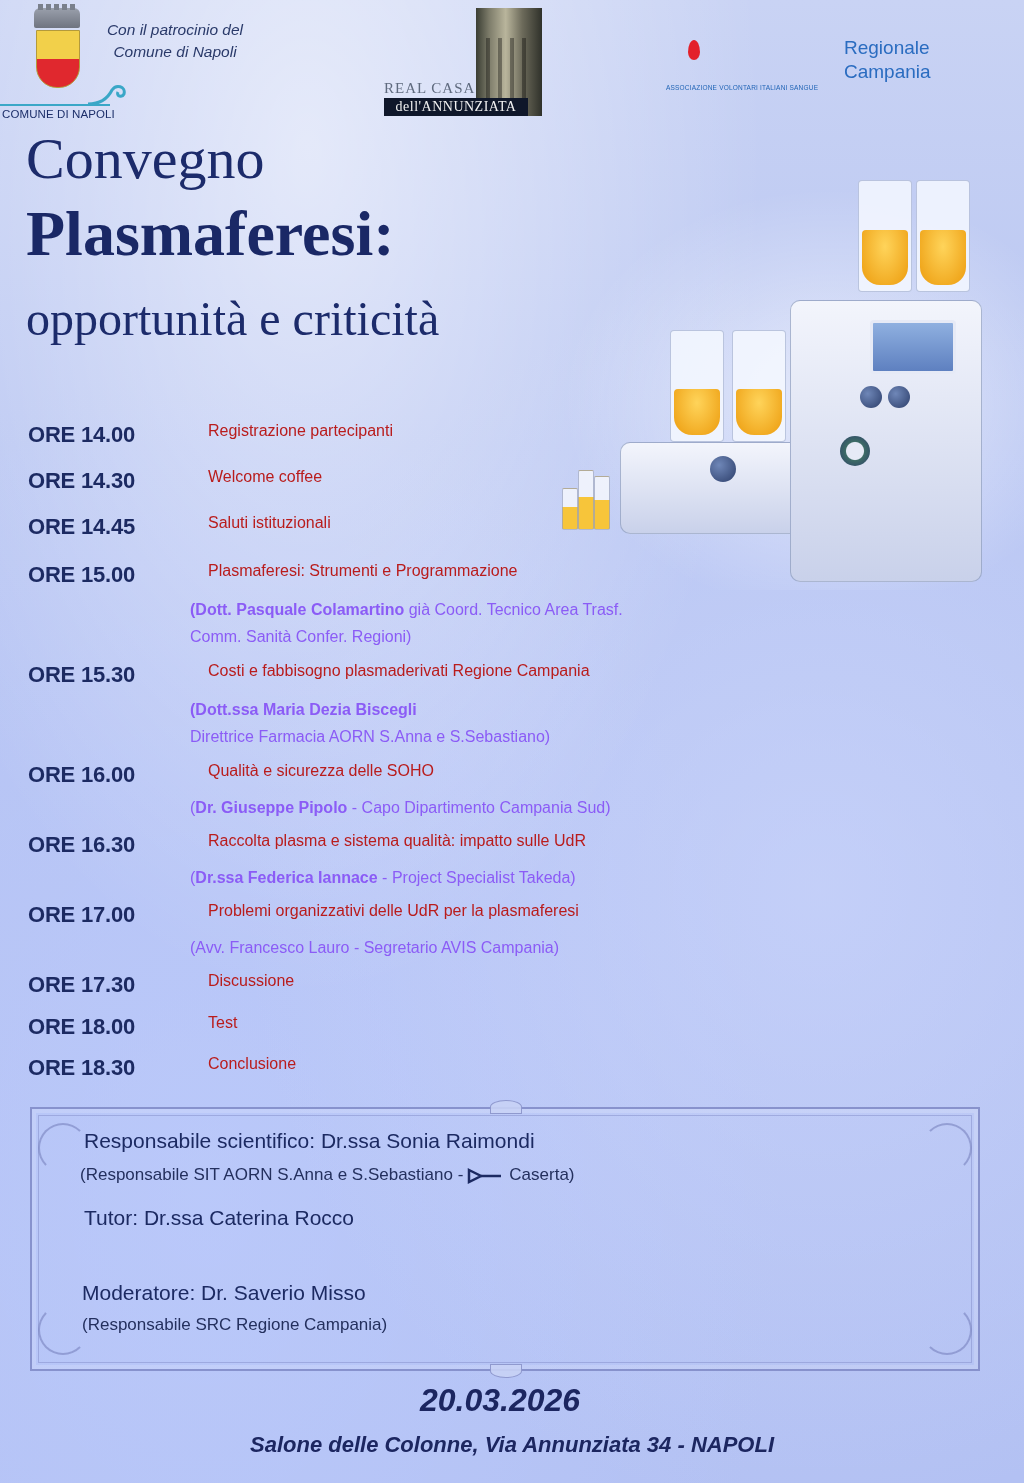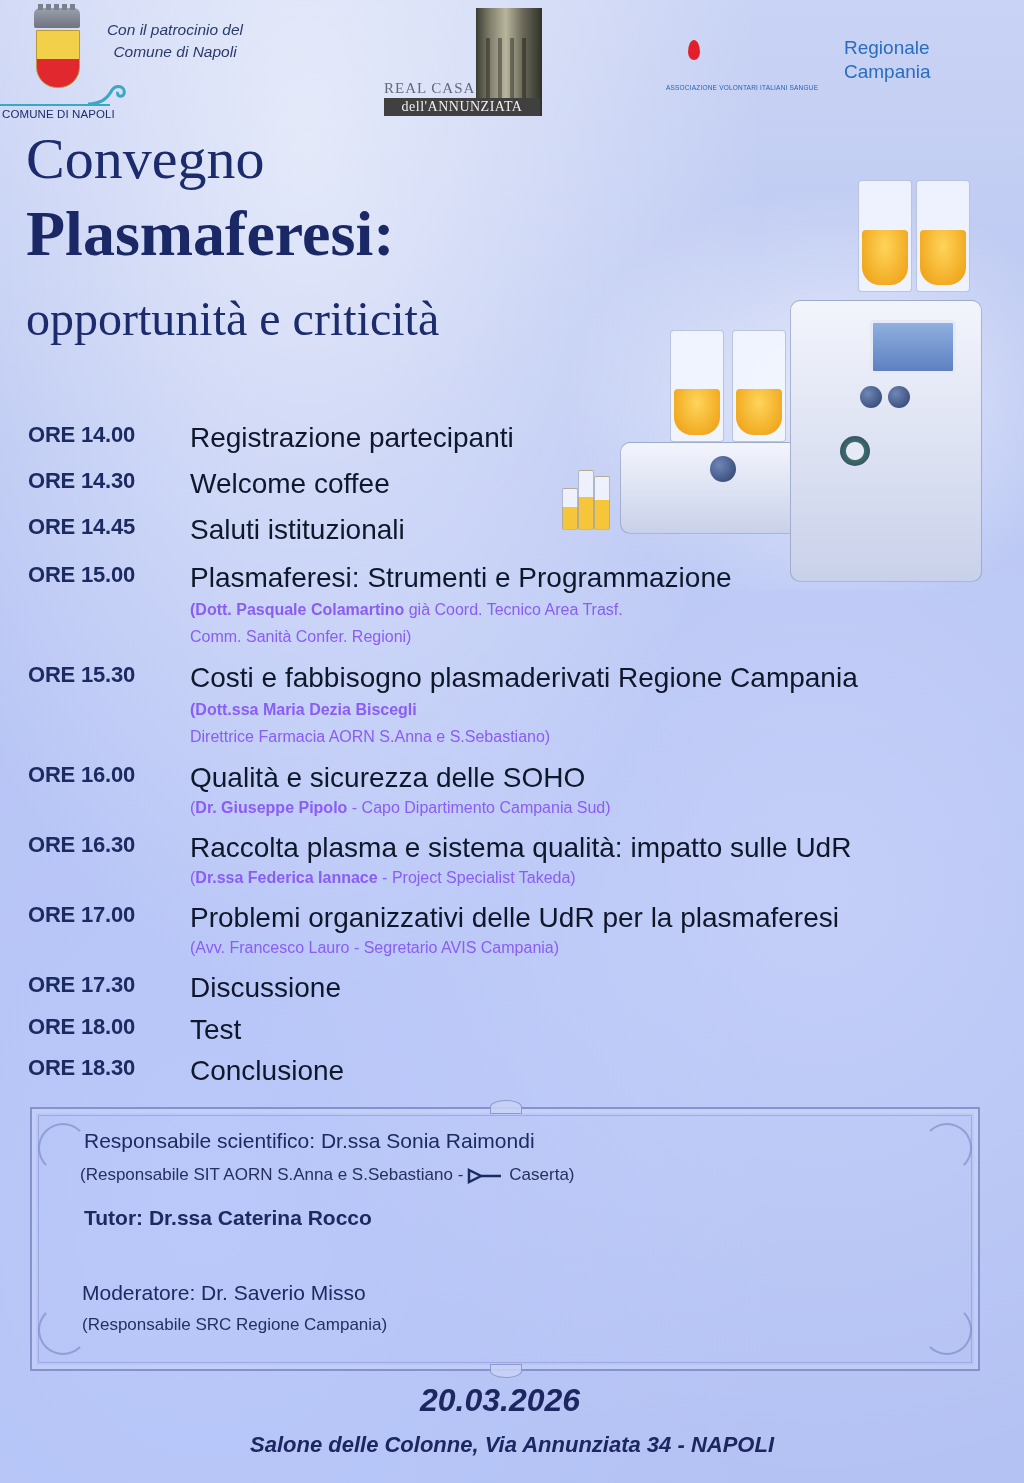--- a/index.html
+++ b/index.html
@@ -29,21 +29,21 @@
   .comune-label { left:2px; top:108px; font-size:11.5px; color:#1d2f6a; letter-spacing:0.1px; }
   .comune-line { left:0; top:104px; width:110px; height:2px; background:#3aa7c7; }
 
   .realcasa { left:384px; top:8px; width:158px; height:110px; }
   .realcasa .building { position:absolute; left:92px; top:0; width:66px; height:108px;
     background:linear-gradient(90deg,#3a3d33 0%,#7d7c6a 20%,#b9b59c 45%,#6d6b5b 70%,#2f312a 100%); }
   .realcasa .building:before { content:""; position:absolute; left:10px; top:30px; width:46px; height:70px;
     background:repeating-linear-gradient(90deg,rgba(0,0,0,0.35) 0 4px,transparent 4px 12px); }
   .realcasa .t1 { position:absolute; left:0; top:72px; font-family:"Liberation Serif", serif; font-size:15px;
     color:#5f6a7e; letter-spacing:1px; }
-  .realcasa .t2 { position:absolute; left:0; top:90px; width:156px; height:18px; background:#404040;
+  .realcasa .t2 { position:absolute; left:0; top:90px; width:144px; height:18px; background:#0f172a;
     font-family:"Liberation Serif", serif; font-size:14px; color:#f1f1f1; letter-spacing:0.5px; line-height:18px; text-align:center; }
 
   .avis { left:666px; top:30px; width:170px; height:66px; }
   .avis .logo { font-family:"Liberation Sans", sans-serif; font-weight:bold; font-style:italic; font-size:58px;
     color:#1f63b5; letter-spacing:-3px; line-height:54px; }
   .avis .drop { position:absolute; left:22px; top:10px; width:12px; height:20px; background:#e3202a;
     border-radius:50% 50% 50% 50% / 60% 60% 40% 40%; }
   .avis .sub { position:absolute; left:0; top:54px; font-size:6.5px; color:#1f63b5; letter-spacing:0.2px; white-space:nowrap; }
   .avis-region { left:844px; top:36px; font-size:19px; line-height:24px; color:#2a6cc0; }
 
@@ -63,21 +63,21 @@
   .base { position:absolute; background:linear-gradient(180deg,#f3f5fc,#c9d1ea); border:1px solid rgba(140,155,190,0.7); border-radius:10px; }
   .screen { position:absolute; background:linear-gradient(180deg,#8fb0e0,#5e80c0); border:3px solid #e6eaf6; border-radius:4px; }
   .knob { position:absolute; border-radius:50%; background:radial-gradient(circle at 35% 35%, #6f87b8, #2c3e6a); }
   .vial { position:absolute; width:14px; background:linear-gradient(180deg,rgba(255,255,255,0.7) 0 45%, #f7c53a 45% 100%);
     border:1px solid rgba(150,160,190,0.7); border-radius:2px; }
 
   
   .schedule { left:28px; top:420px; width:860px; }
   .row { position:absolute; left:0; }
   .row .time { position:absolute; left:0; font-size:22px; color:#1c2a62; white-space:nowrap; font-weight:600; letter-spacing:-0.2px; }
-  .row .title { position:absolute; left:162px; font-size:28px; color:#0f172a; white-space:nowrap; }
+  .row .title { position:absolute; left:180px; font-size:16px; color:#b91c1c; white-space:nowrap; }
   .row .det { position:absolute; left:162px; font-size:16px; color:#8b5cf6; white-space:nowrap; line-height:27px; }
   .row .det b { font-weight:bold; }
 
   
   .box { left:30px; top:1107px; width:946px; height:260px; border:2px solid rgba(130,140,200,0.9);
     box-shadow: inset 0 0 0 4px rgba(255,255,255,0.15); }
   .box .inner { position:absolute; left:6px; top:6px; right:6px; bottom:6px; border:1px solid rgba(130,140,200,0.5); }
   .orn { position:absolute; width:46px; height:46px; border:2px solid rgba(120,130,190,0.6); border-radius:50%; }
   .box .center-orn { position:absolute; width:30px; height:12px; left:458px; top:-9px;
     border:1px solid rgba(120,130,190,0.7); border-radius:50% 50% 0 0; background:rgba(200,210,245,0.9); }
@@ -214,20 +214,20 @@
   <div class="orn" style="right:6px; bottom:14px; border-left-color:transparent; border-top-color:transparent;"></div>
   <div class="center-orn"></div>
   <div class="center-orn bot"></div>
 
   <div class="line-h" style="left:52px; top:20px;">Responsabile scientifico: Dr.ssa Sonia Raimondi</div>
   <div class="line-s" style="left:48px; top:56px;"><span>(Responsabile SIT AORN S.Anna e S.Sebastiano -</span><svg class="arrow-icon" width="36" height="16" viewBox="0 0 36 16">
         <path d="M2 2 L14 8 L2 14 Z" fill="none" stroke="#1c2a62" stroke-width="2.5"></path>
         <line x1="14" y1="8" x2="34" y2="8" stroke="#1c2a62" stroke-width="2.5"></line>
       </svg><span>Caserta)</span></div>
 
-  <div class="line-h" style="left:52px; top:97px;font-weight:bold;">Tutor: Dr.ssa Caterina Rocco</div>
+  <div class="line-h" style="left:52px; top:97px;">Tutor: Dr.ssa Caterina Rocco</div>
 
   <div class="line-h" style="left:50px; top:172px;">Moderatore: Dr. Saverio Misso</div>
   <div class="line-s" style="left:50px; top:206px;">(Responsabile SRC Regione Campania)</div>
 </div>
 
 <div class="abs date">20.03.2026</div>
 <div class="abs venue">Salone delle Colonne, Via Annunziata 34 - NAPOLI</div>
 
 </body></html>

